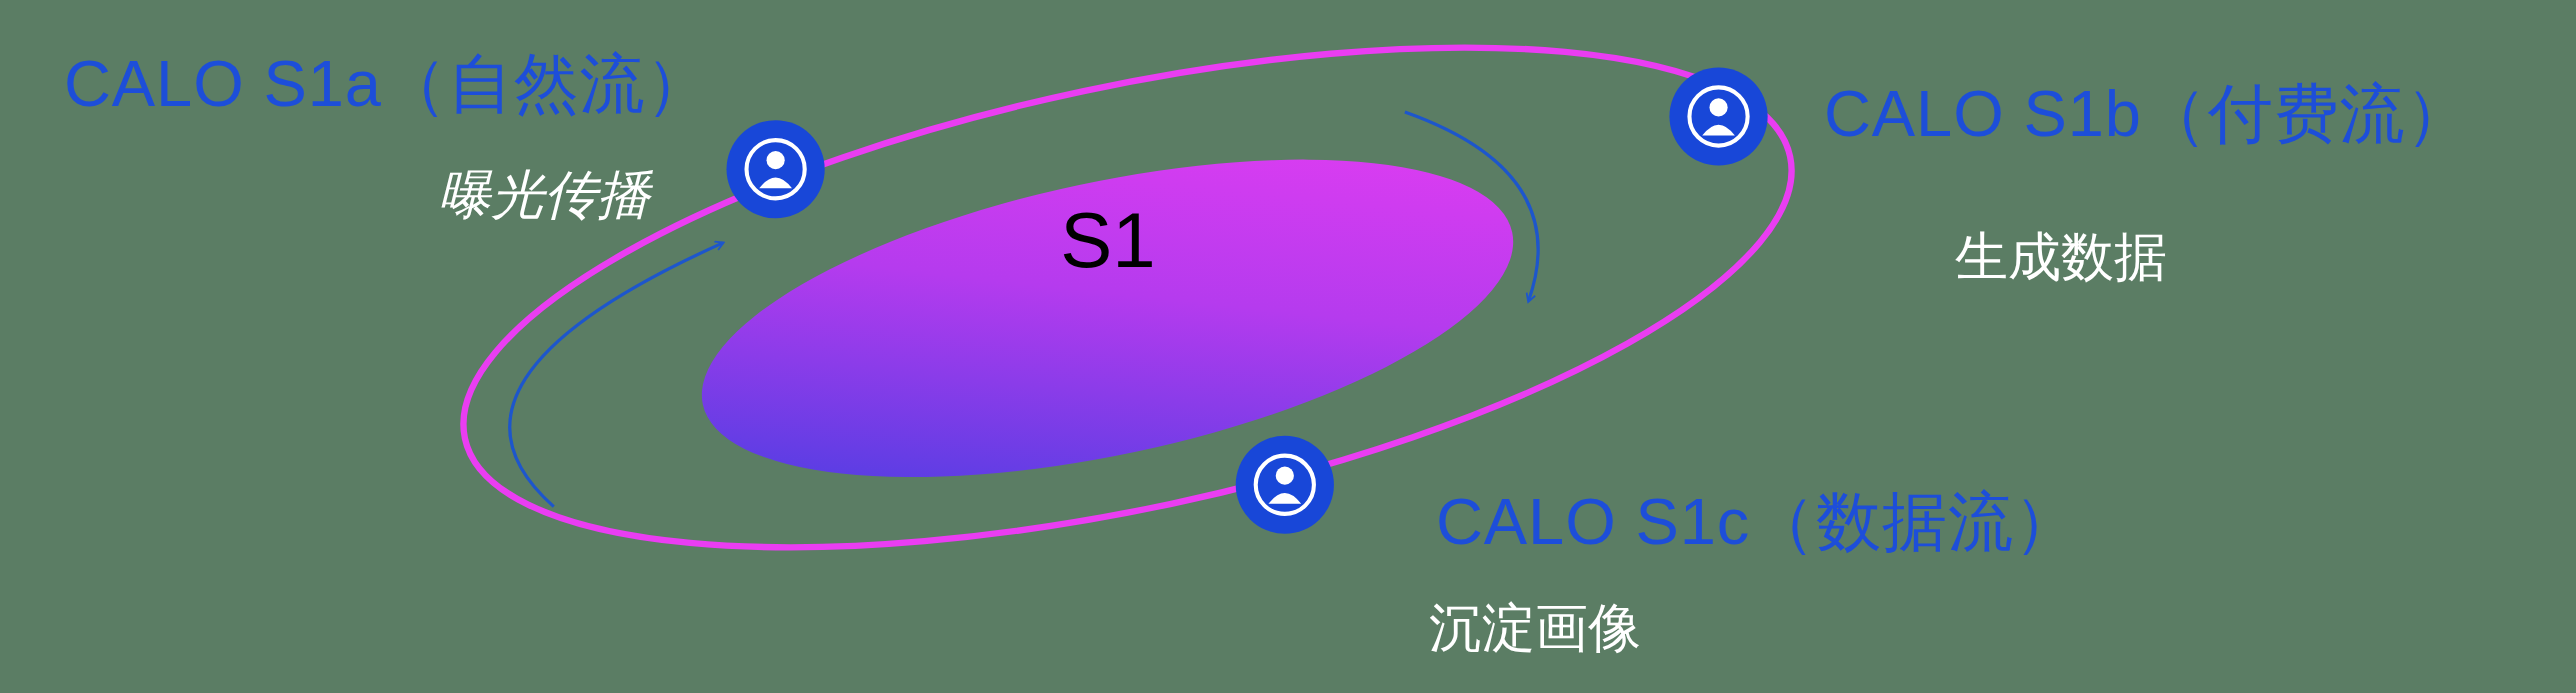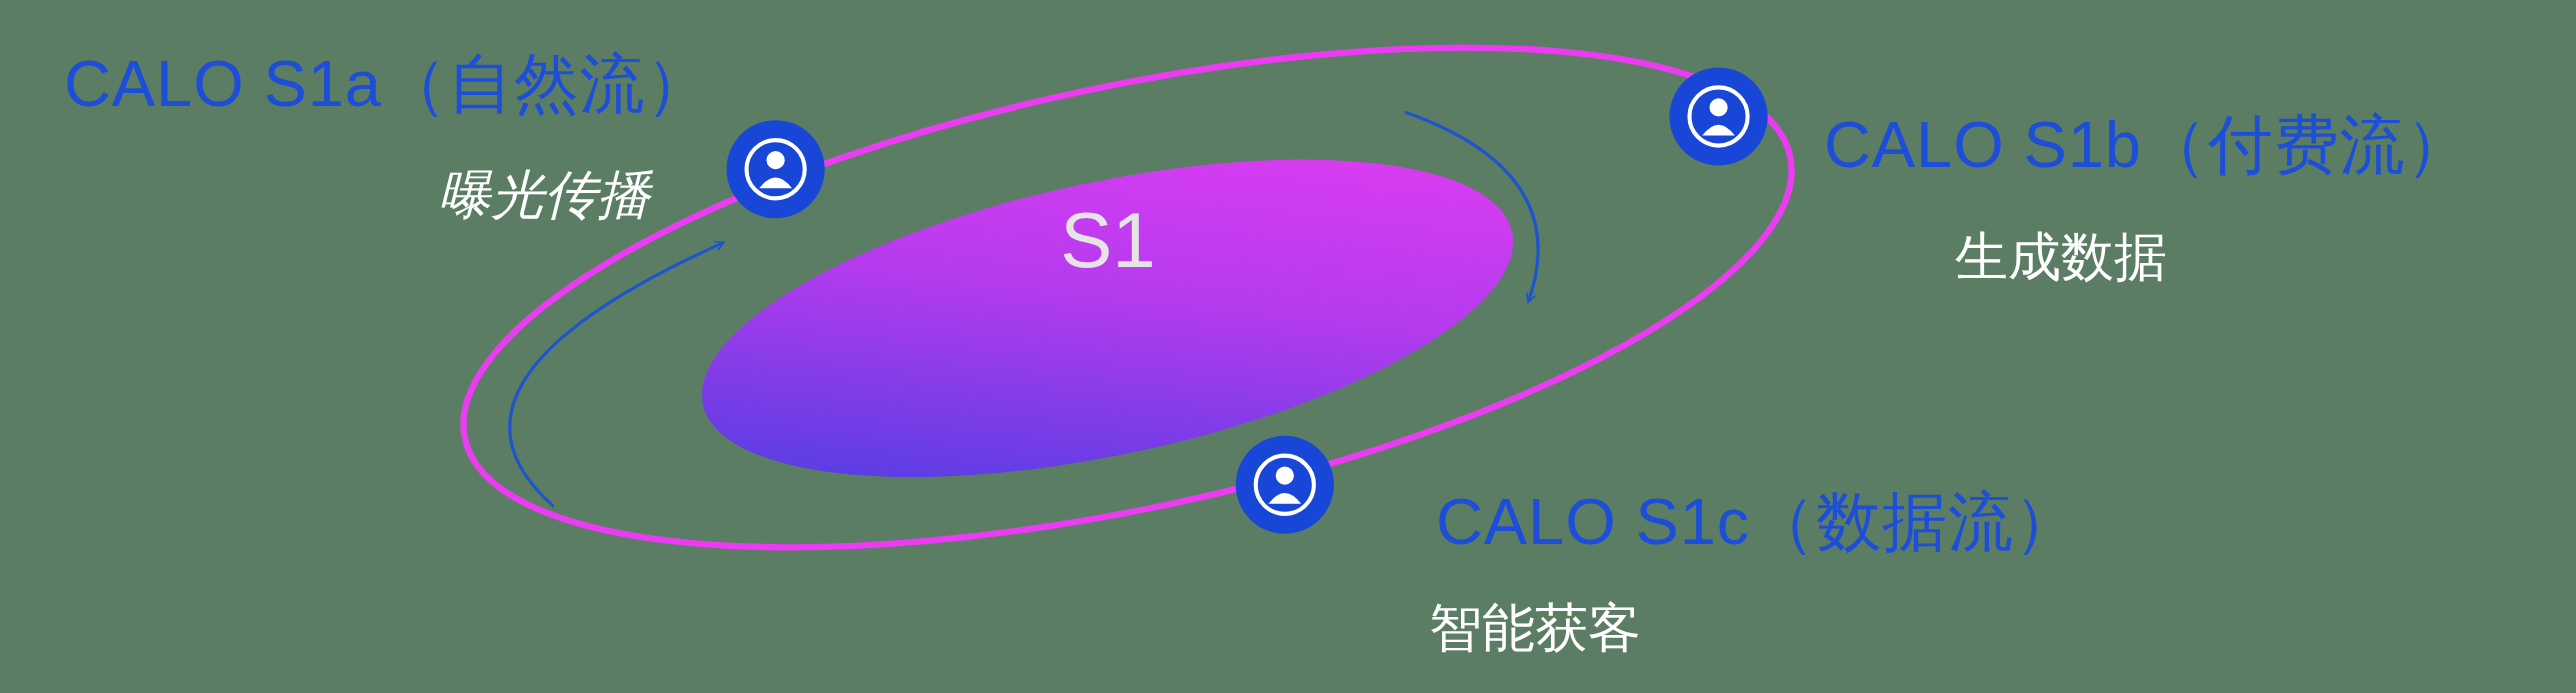--- a/index.html
+++ b/index.html
@@ -25,35 +25,35 @@
     font-weight:500;
     color:#ffffff;
     white-space:nowrap;
   }
   .center-text{
     position:absolute;
     left:1108px;
     top:198px;
     transform:translateX(-50%);
     text-align:center;
-    color:#e5e5e5;
+    color:#000000;
   }
   .center-text .big{
     font-size:78px;
     font-weight:500;
     line-height:1.1;
   }
   .center-text .sub{
     font-size:51px;
     font-weight:400;
     margin-top:16.4px;
     white-space:pre;
   }
   #title-a{left:64px;top:40px;text-align:center;}
-  #title-b{left:1824px;top:101px;}
+  #title-b{left:1824px;top:70px;}
   #title-c{left:1436px;top:478px;}
   #label-a{left:438px;top:160px;font-style:italic;}
   #label-b{left:1955px;top:202px;margin-top:20px;}
   #label-c{left:1429px;top:593px;}
 </style>
 </head>
 <body>
 
 <div class="stage">
 
@@ -107,16 +107,16 @@
   <div class="center-text">
     <div class="big">S1</div>
   </div>
 
   <div class="title" id="title-a">CALO S1a（自然流）</div>
   <div class="title" id="title-b">CALO S1b（付费流）</div>
   <div class="title" id="title-c">CALO S1c（数据流）</div>
 
   <div class="wlabel" id="label-a">曝光传播</div>
   <div class="wlabel" id="label-b">生成数据</div>
-  <div class="wlabel" id="label-c">智能获客</div>
+  <div class="wlabel" id="label-c">沉淀画像</div>
 
 </div>
 
 
 </body></html>

